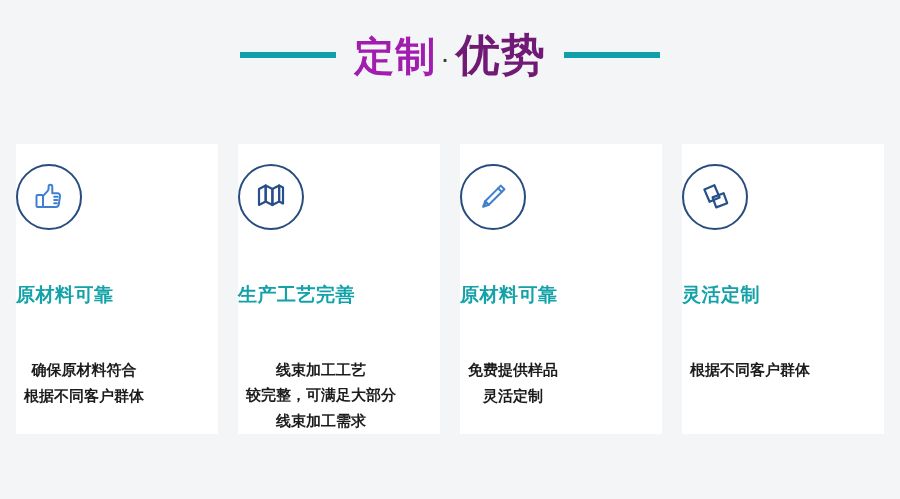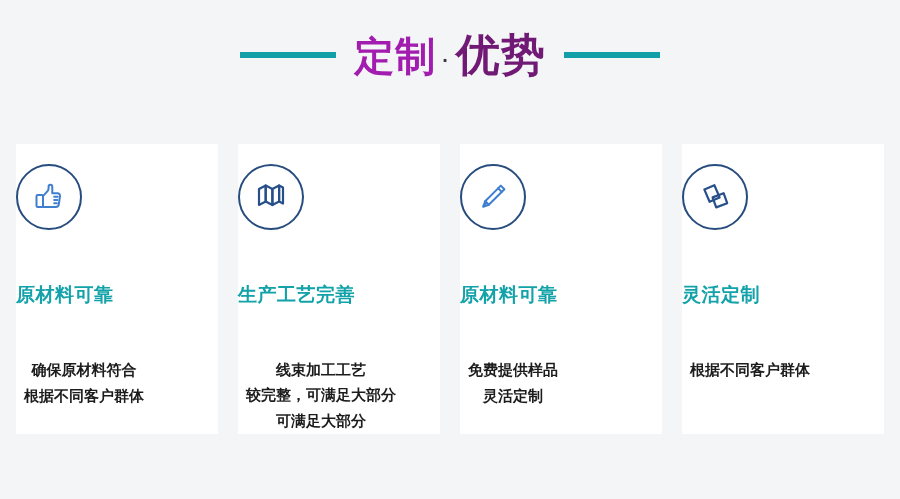--- a/index.html
+++ b/index.html
@@ -163,21 +163,21 @@
           <path d="M11.7 5.5 L11.7 21.5 L18.4 25 L18.4 9 Z"></path>
           <path d="M18.4 9 L18.4 25 L25.1 21.5 L25.1 5.5 Z"></path>
           <path d="M25.1 5.5 L25.1 21.5 L29 23.5 L29 7.5 Z"></path>
         </svg>
       </span>
     </div>
     <div class="card-title">生产工艺完善</div>
     <div class="card-body">
       <div>线束加工工艺</div>
       <div>较完整，可满足大部分</div>
-      <div>可满足大部分</div>
+      <div>线束加工需求</div>
     </div>
   </div>
 
   <div class="card">
     <div class="icon-circle">
       <span>
         <svg width="34" height="34" viewBox="0 0 34 34" fill="none" stroke="#3f7fd0" stroke-width="2" stroke-linejoin="round" stroke-linecap="round">
           <path d="M24.8 5.6 L28.4 9.2 L12.8 24.8 L7.2 26.8 L9.2 21.2 Z"></path>
           <path d="M22.1 8.3 L25.7 11.9"></path>
           <path d="M9.2 21.2 L12.8 24.8"></path>

